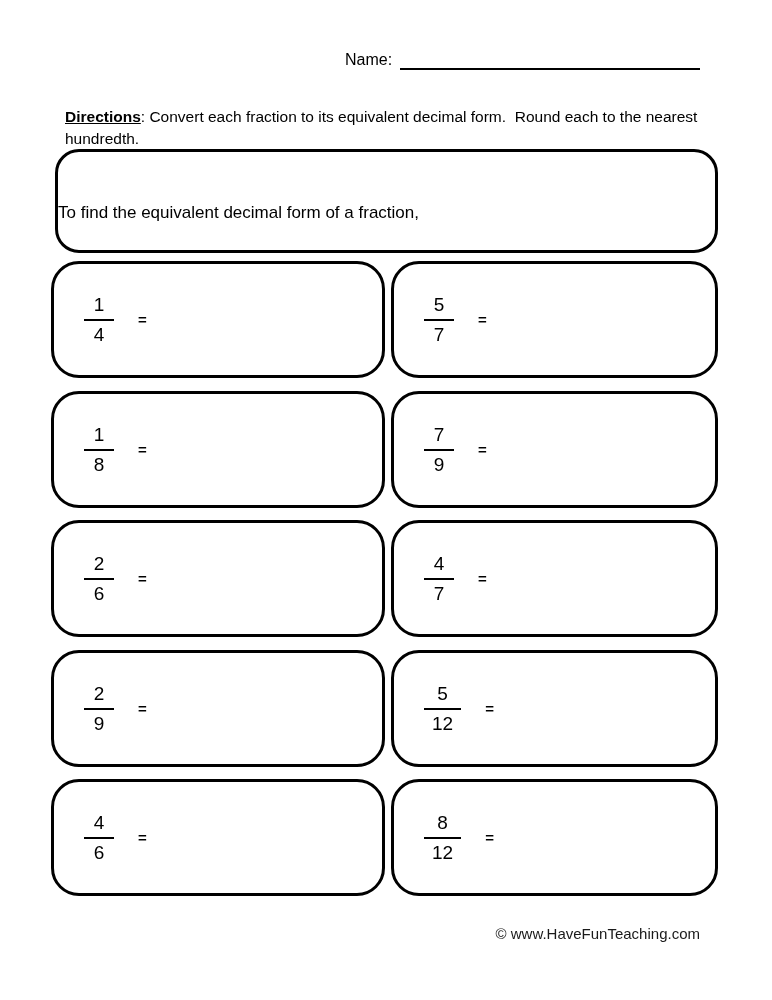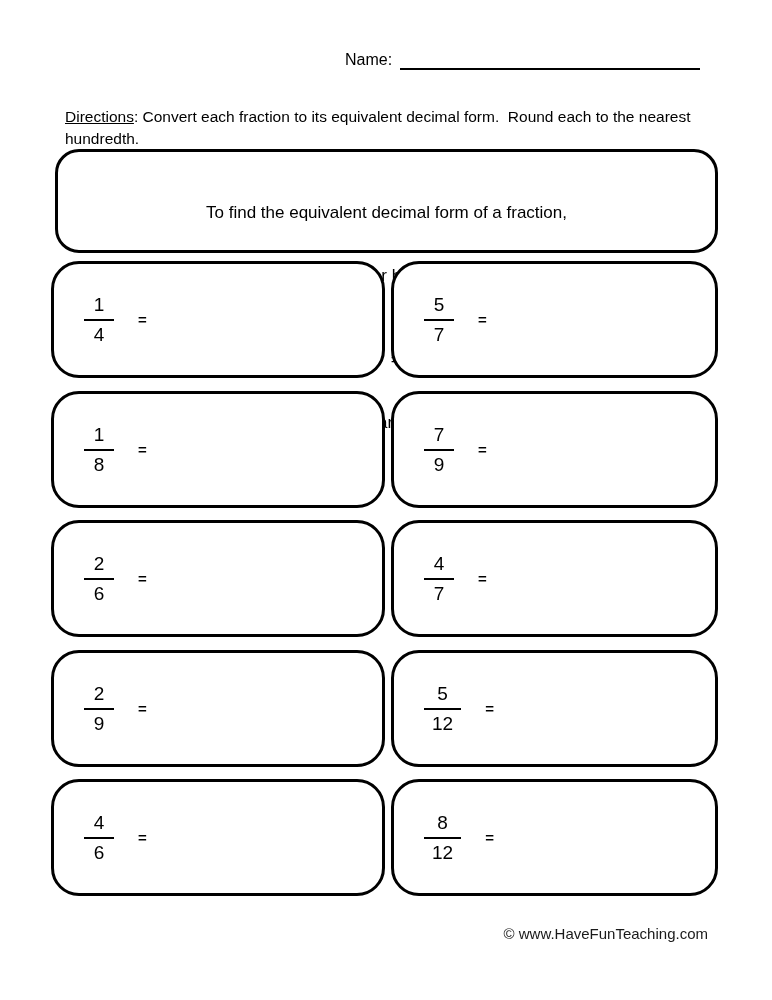--- a/index.html
+++ b/index.html
@@ -52,35 +52,35 @@
   .directions {
     position: absolute;
     left: 65px;
     top: 106px;
     width: 660px;
     font-size: 15.5px;
     line-height: 22px;
     white-space: pre-wrap;
   }
   .dir-label {
-    font-weight: normal;
+    font-weight: bold;
     text-decoration: underline;
     margin-top: 44px;
   }
 
   
   .info-box {
     position: absolute;
     left: 55px;
     top: 149px;
     width: 663px;
     height: 104px;
     border: 3px solid #000000;
     border-radius: 24px;
-    text-align: center;
+    text-align: left;
     font-size: 17px;
     line-height: 21px;
     padding-top: 8px;
     white-space: pre-wrap;
   }
   .info-example { margin-top: 21px; }
 
   
   .pbox {
     position: absolute;
@@ -124,21 +124,21 @@
   }
   .answer-space {
     flex: 1;
     height: 60px;
   }
 
   
   .footer {
     position: absolute;
     top: 925px;
-    right: 64px;
+    right: 72px;
     font-size: 15px;
     color: #1a1a1a;
   }
 </style>
 </head>
 <body>
 
 <div class="page">
 
   <div class="name-row">

